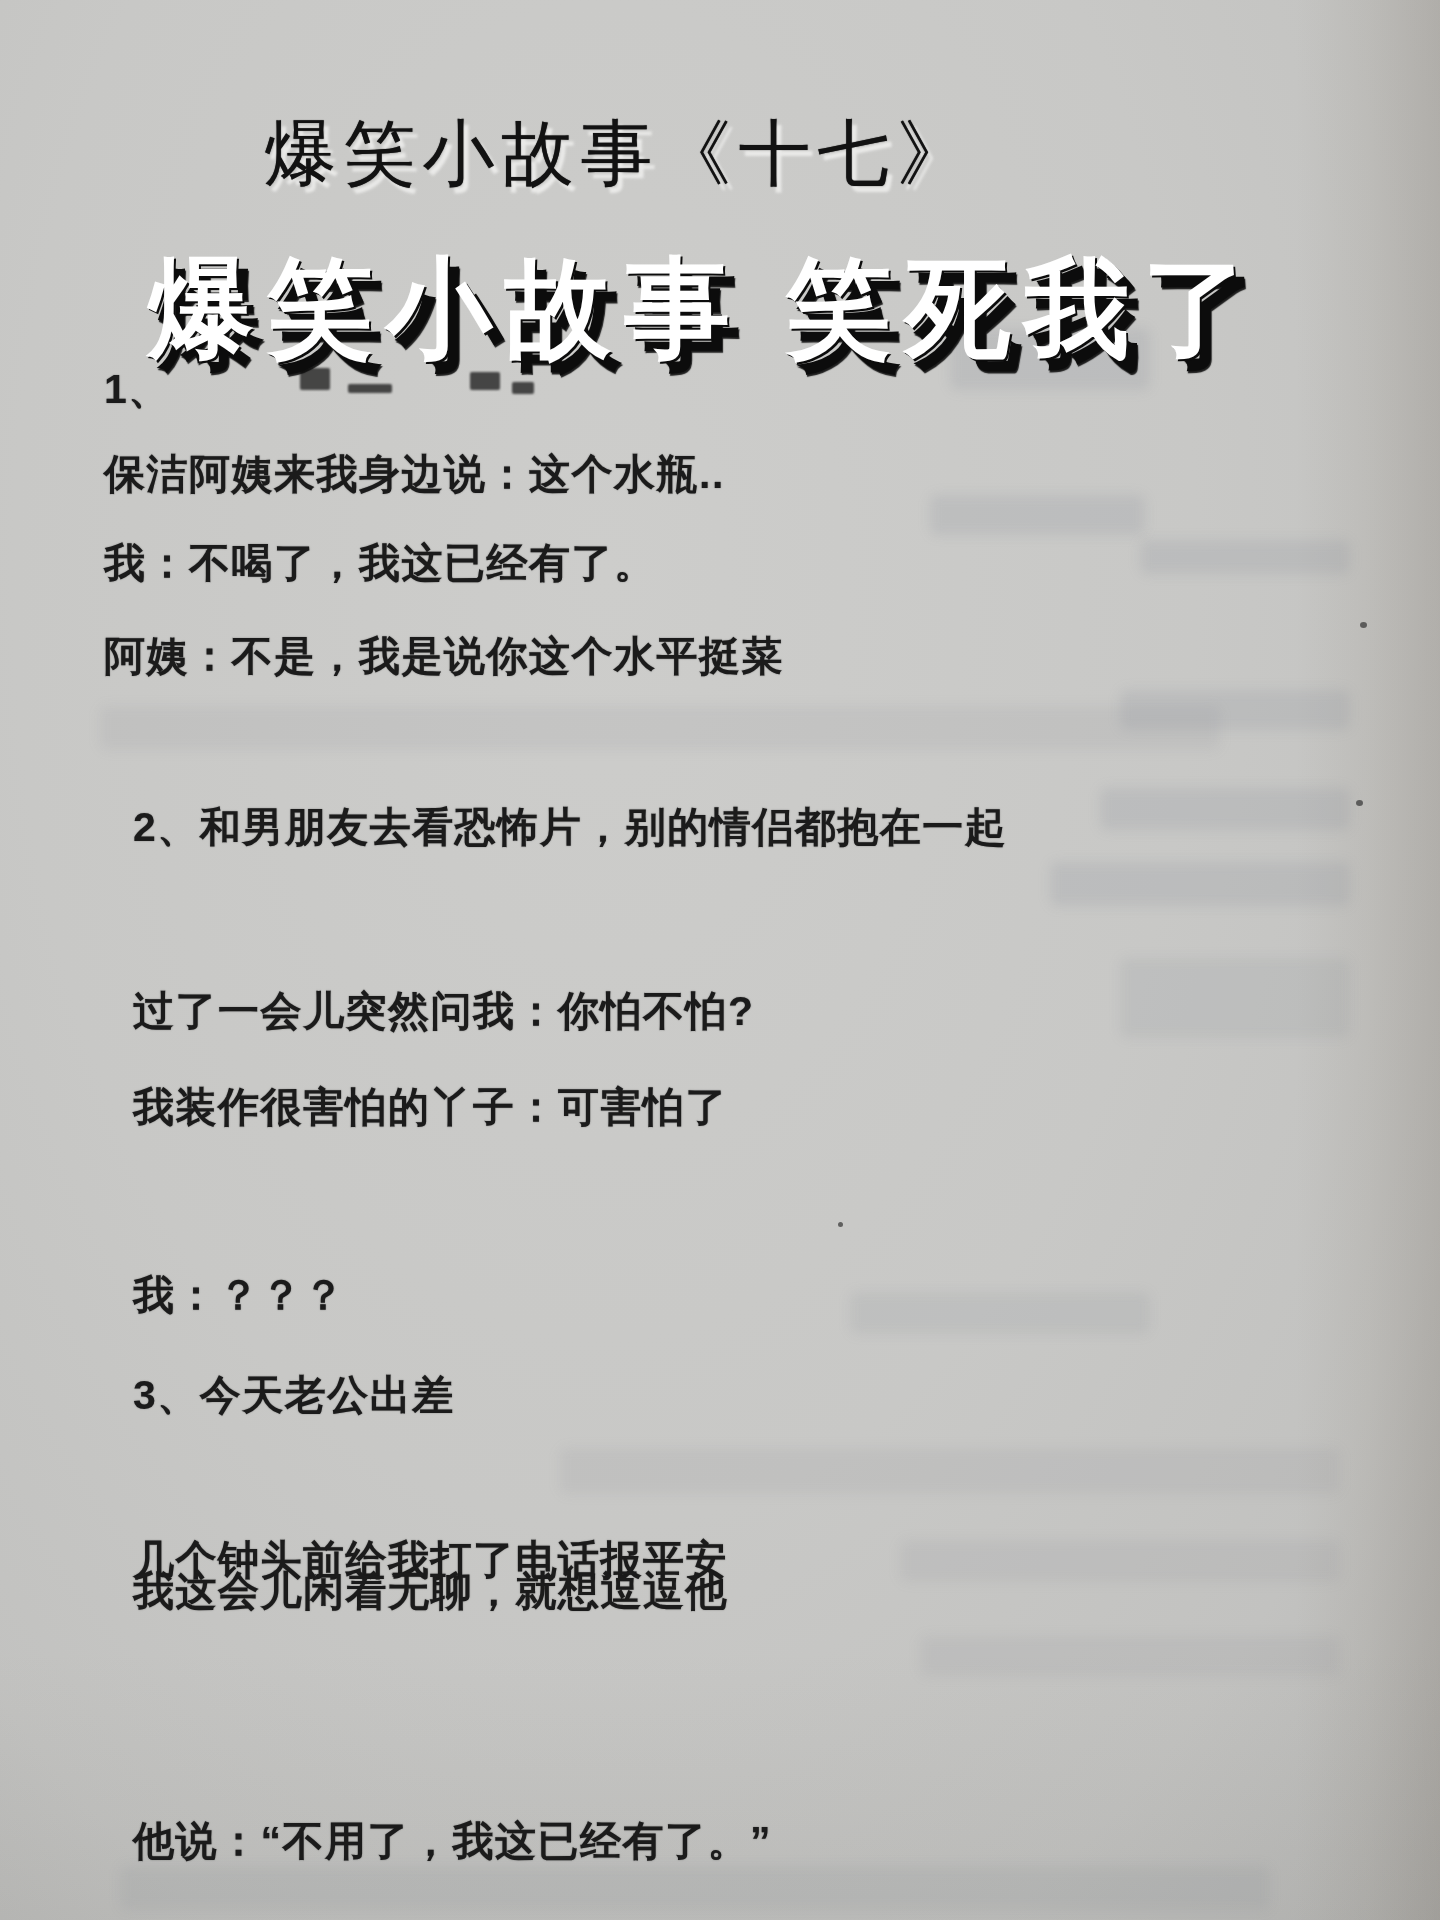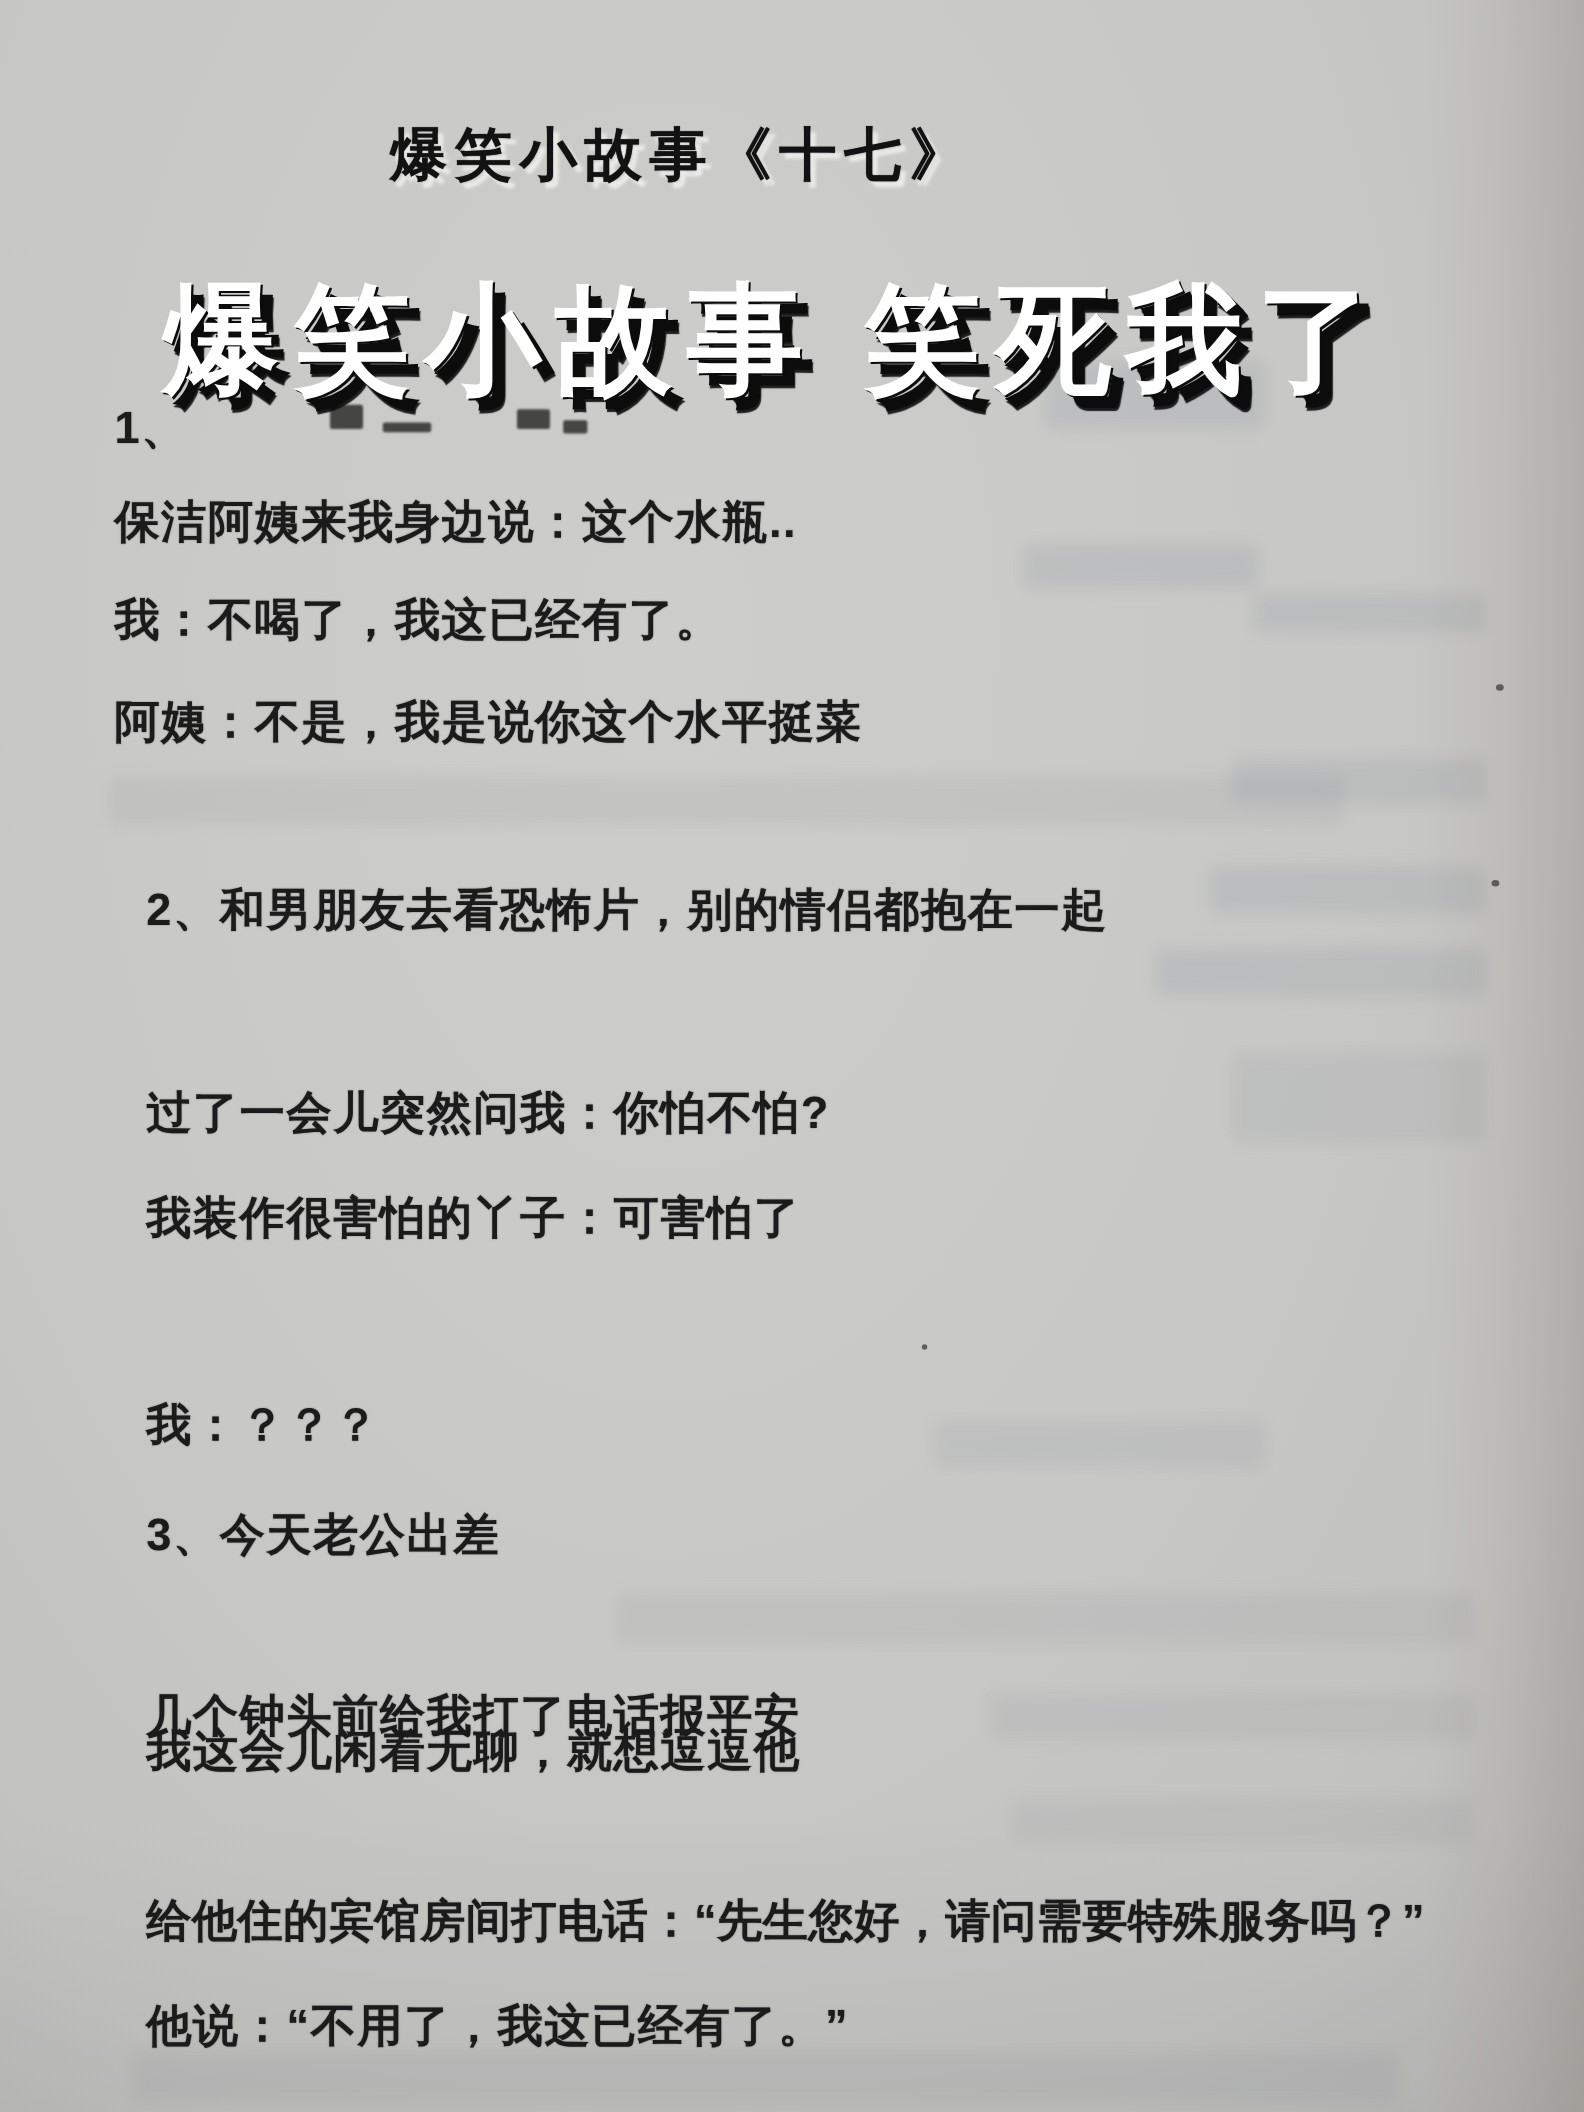--- a/index.html
+++ b/index.html
@@ -28,21 +28,21 @@
   .frag{
     position:absolute;background:rgba(35,35,35,0.8);
     filter:blur(1px);border-radius:2px;z-index:1;
   }
   .title{
     position:absolute;
     top:106px;left:50%;
     transform:translateX(-50%);
     margin-left:-100px;
     white-space:nowrap;
-    font-size:52px;font-weight:700;
+    font-size:72px;font-weight:400;
     letter-spacing:7px;
     color:#121212;
     text-shadow:0 0 1px rgba(0,0,0,0.8), 5px 6px 3px rgba(246,246,244,0.75);
     z-index:2;
   }
   .overlay{
     position:absolute;
     top:236px;left:148px;
     white-space:nowrap;
     font-size:106px;font-weight:900;
@@ -104,16 +104,15 @@
   <div class="t s1" style="top:629px;">阿姨：不是，我是说你这个水平挺菜</div>
 
   <div class="t s2" style="top:800px;">2、和男朋友去看恐怖片，别的情侣都抱在一起</div>
   <div class="t s2" style="top:984px;">过了一会儿突然问我：你怕不怕?</div>
   <div class="t s2" style="top:1080px;">我装作很害怕的丫子：可害怕了</div>
   <div class="t s2" style="top:1268px;">我：？？？</div>
 
   <div class="t s2" style="top:1368px;">3、今天老公出差</div>
   <div class="t s2" style="top:1533px;">几个钟头前给我打了电话报平安</div>
   <div class="t s2" style="top:1564px;">我这会儿闲着无聊，就想逗逗他</div>
-  <div class="t s2" style="top:1719px;letter-spacing:0.5px;">给他住的宾馆房间打电话：“先生您好，请问需要特殊服务吗？”</div>
   <div class="t s2" style="top:1814px;">他说：“不用了，我这已经有了。”</div>
 
 </div>
 
 </body></html>

